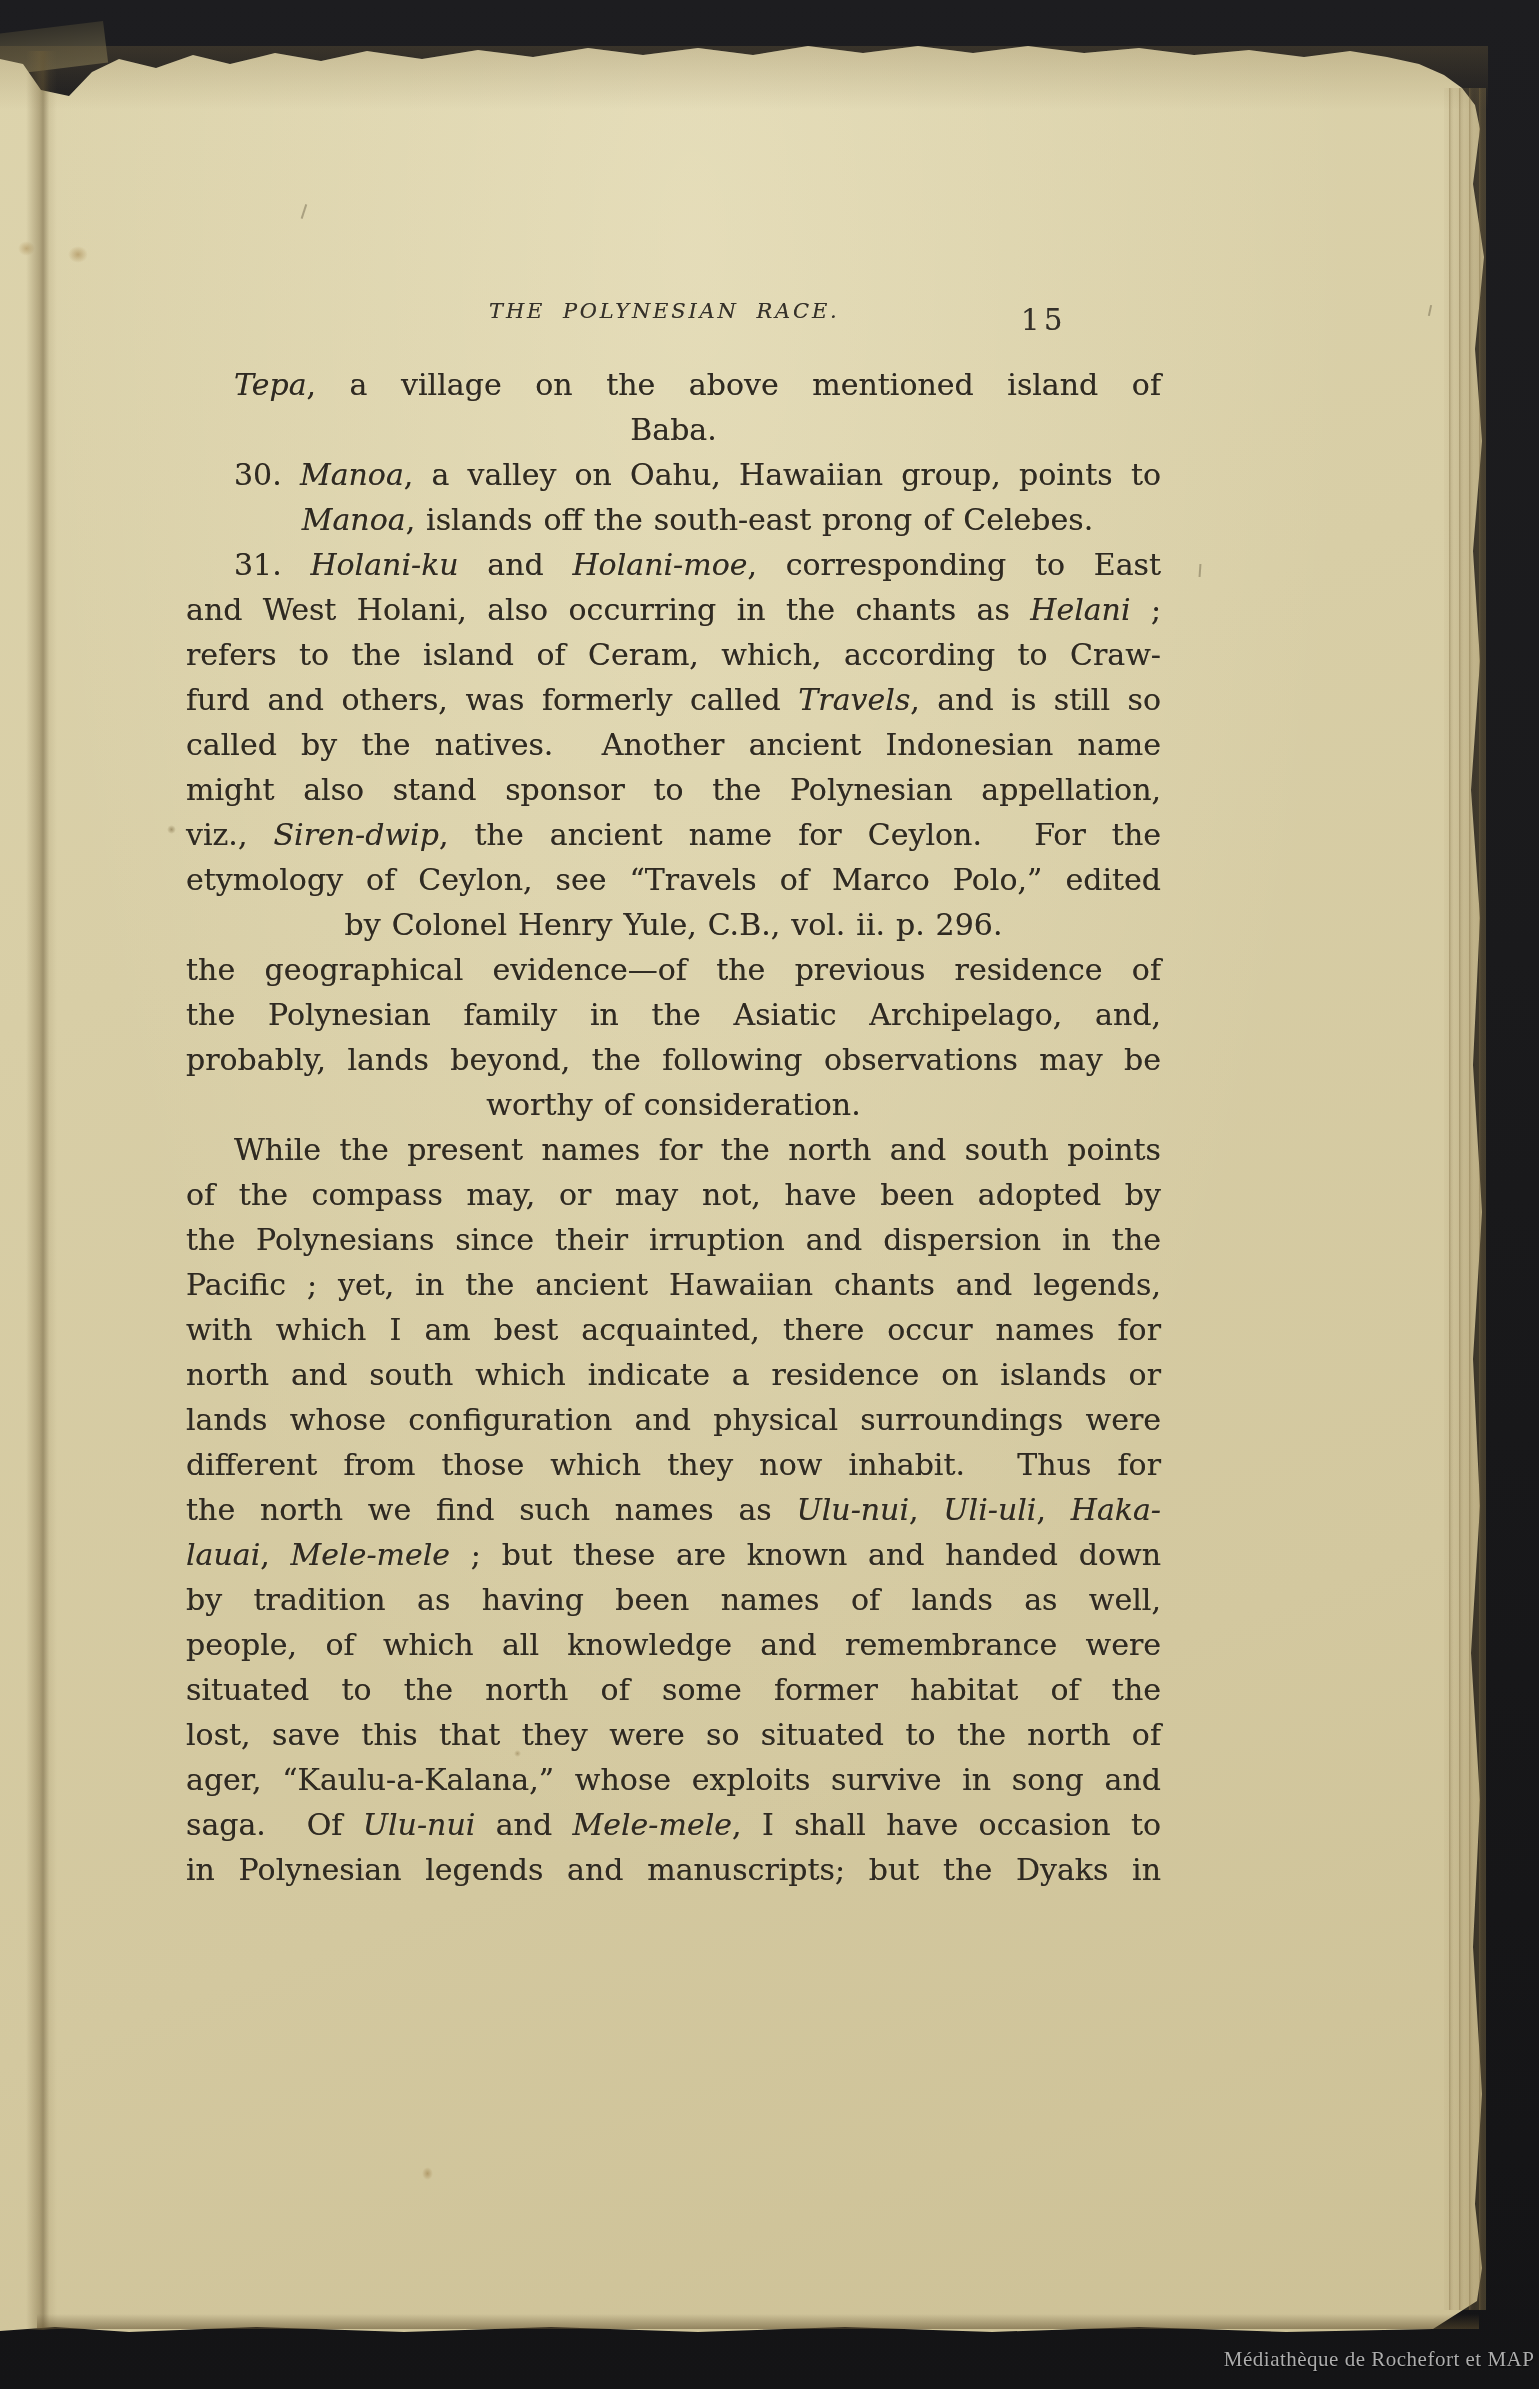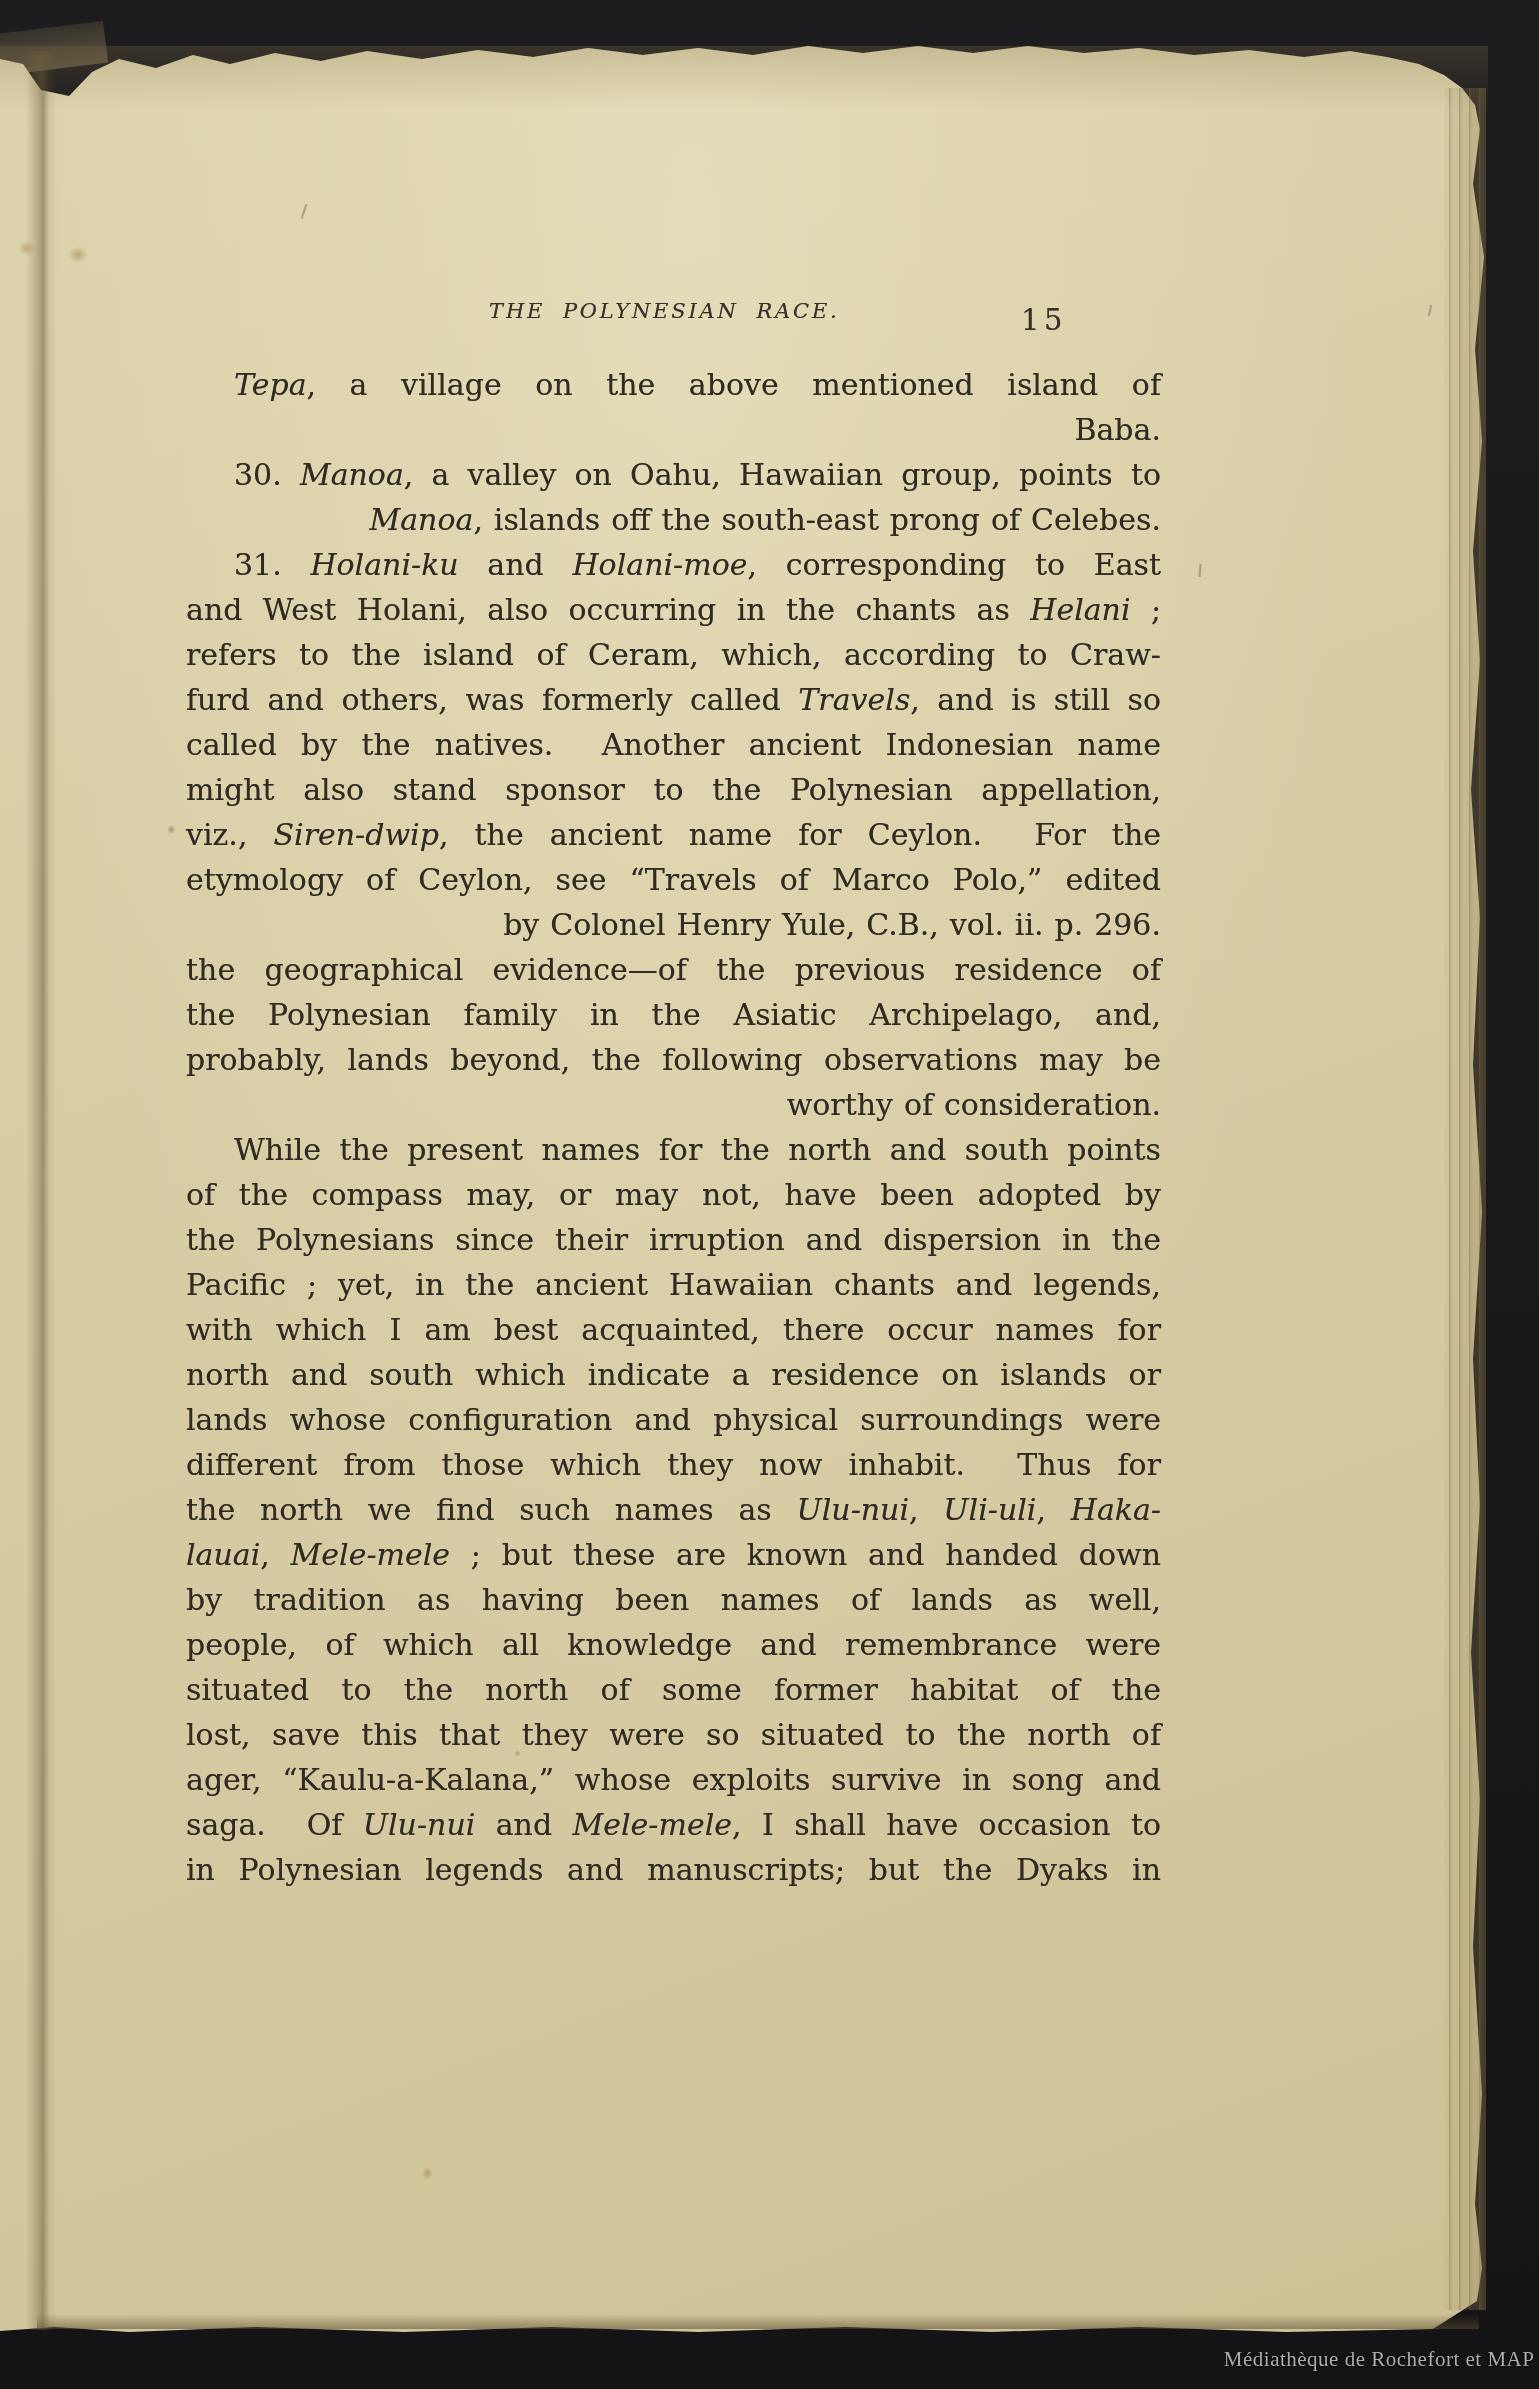--- a/index.html
+++ b/index.html
@@ -80,21 +80,21 @@
     position:absolute;left:1021px;top:303px;
     font-size:29px;letter-spacing:4.6px;color:#35312a;
     text-shadow:0 0 0.6px rgba(53,49,42,.55);
   }
   .text-block{
     position:absolute;left:186px;top:362px;width:975px;
     font-size:30px;color:#2f2a22;
     text-shadow:0 0 0.6px rgba(47,42,34,.5);
     word-spacing:1.4px;
   }
-  .text-block .line{line-height:45px;text-align:right;}
+  .text-block .line{line-height:45px;text-align:center;}
   .text-block .line.just{text-align:justify;text-align-last:justify;text-justify:inter-word;}
   .text-block .line.ind{text-indent:48px;}
   .watermark{
     position:absolute;right:4.6px;top:2347px;
     font-family:Liberation Serif, serif;
     font-size:21px;color:#adadad;letter-spacing:0.5px;
     text-shadow:0 0.9px 1.8px rgba(0,0,0,.85);
     margin-left:6px;
   }
 </style>

